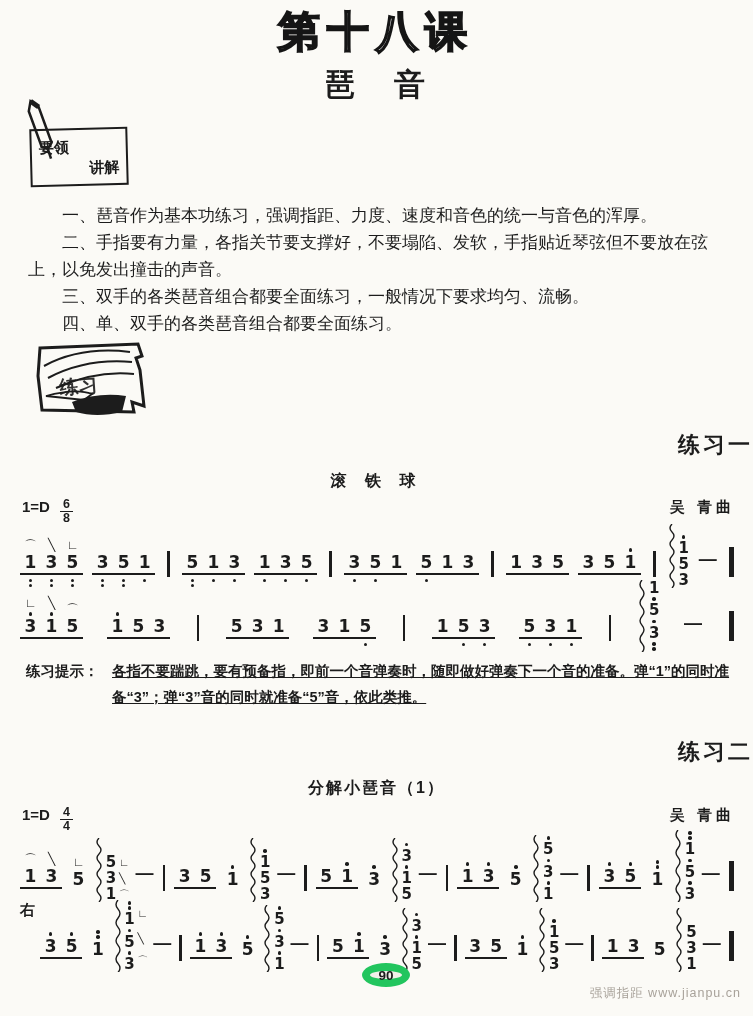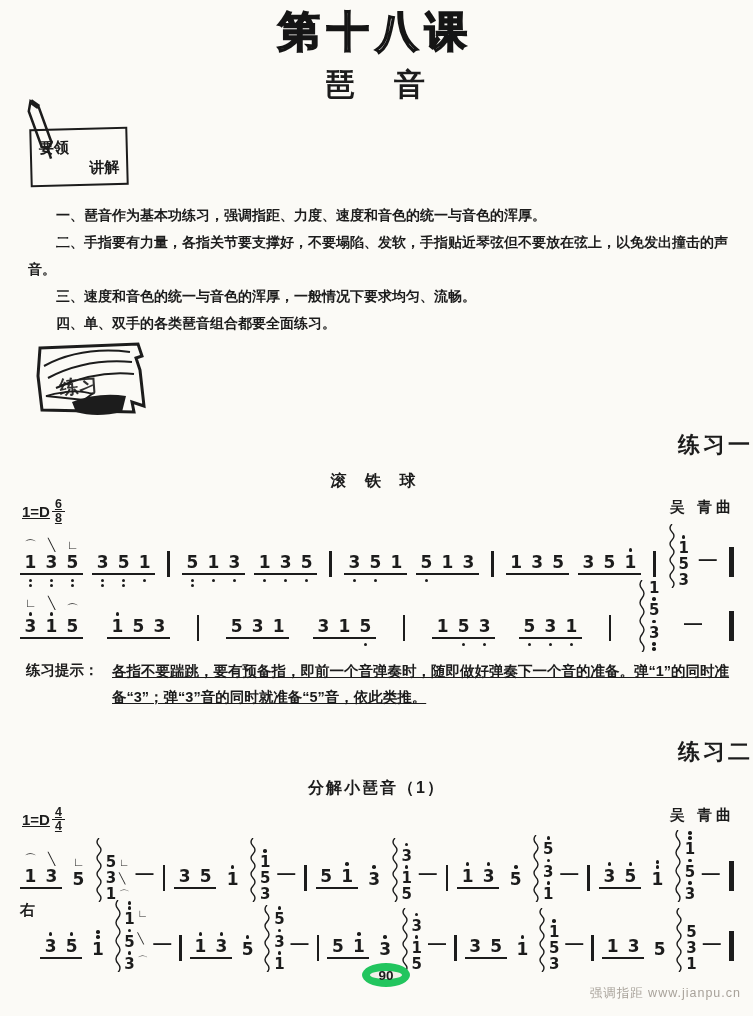--- a/index.html
+++ b/index.html
@@ -15,29 +15,29 @@
   .title-svg{left:0; top:6; width:753px; height:62px;}
   .subtitle{left:0; top:64px; width:753px; text-align:center;
     font-size:31px; font-weight:700; letter-spacing:4px;}
   
   .keybox{left:30px; top:128px; width:98px; height:58px;
     border:2.5px solid var(--ink); transform:rotate(-1.5deg);}
   .keybox .w1{position:absolute; left:7px; top:8px; font-size:15px; font-weight:700;}
   .keybox .w2{position:absolute; right:7px; bottom:6px; font-size:15px; font-weight:700;}
   .pen{position:absolute; left:-14px; top:-34px; width:46px; height:66px;}
   
-  .intro{left:28px; top:202px; width:700px; font-size:14px; font-weight:700; line-height:27px;}
+  .intro{left:28px; top:202px; width:700px; font-size:17px; font-weight:400; line-height:27px;}
   .intro p{text-indent:2em;}
   
   .stamp{left:26px; top:336px; width:128px; height:88px;}
   
   .exhead{left:0; width:753px; text-align:right; font-size:22px; font-weight:700; letter-spacing:3px;}
   .piece{left:0; width:753px; text-align:center; font-size:16px; font-weight:700; letter-spacing:7px;}
   .keyrow{left:22px; right:18px; display:flex; justify-content:space-between; align-items:flex-start;}
-  .keysig{display:flex; align-items:center; gap:0; font-size:15px; font-weight:700;text-decoration:underline;}
+  .keysig{display:flex; gap:8px; font-size:15px; font-weight:700;}
   .meter{display:inline-flex; flex-direction:column; align-items:center; margin-left:2px;}
   .meter b{display:block; font-size:12.5px; line-height:13px; padding:0 3px;}
   .meter b:first-child{border-bottom:1.5px solid var(--ink);}
   .composer{font-size:15px; font-weight:700; letter-spacing:4px;}
   
   .mline{position:absolute; left:20px; right:16px; height:90px;
     display:flex; justify-content:space-between; align-items:flex-end;}
   .grp{display:flex; flex-direction:column;}
   .nrow{display:flex;}
   .nrow.ul{border-bottom:2.2px solid var(--ink); padding-bottom:1px;}
@@ -55,21 +55,21 @@
   .chd{display:flex; align-items:stretch; gap:2px;}
   .wav{width:8px;}
   .wav svg{display:block; width:100%; height:100%;}
   .cstack{display:flex; flex-direction:column; justify-content:flex-end;}
   .crow{display:flex; align-items:center; gap:2px;}
   .ccol{display:flex; flex-direction:column; align-items:center; min-width:12px;}
   .cnm{font-family:"DejaVu Sans",sans-serif; font-weight:700; font-size:15px; line-height:16px;}
   .cf{font-size:10.5px; line-height:11px;}
   
   .tip{left:26px; top:658px; width:710px; display:flex; font-size:14.5px; font-weight:700; line-height:26px;}
-  .tip .lbl{flex:0 0 86px;font-family:Liberation Mono, monospace;}
+  .tip .lbl{flex:0 0 86px;}
   .tip .txt{flex:1;text-decoration:underline;}
   
   .pagenum{left:362px; top:963px; width:48px; height:24px; border:8px solid #22c55e;
     border-radius:50%; display:flex; align-items:center; justify-content:center;
     font-size:13.5px; font-weight:700; background:#f1efe9;}
   .site{right:12px; top:985px; font-size:12.5px; color:var(--gray); letter-spacing:1px;}
 </style>
 </head>
 <body>
 
@@ -84,21 +84,21 @@
     <path d="M14 4 L22 10" stroke="#1c1c1c" stroke-width="5"></path>
     <path d="M30 52 L33 62" stroke="#1c1c1c" stroke-width="2.5"></path>
   </svg>
   <span class="w1">要领</span>
   <span class="w2">讲解</span>
 </div>
 
 <div class="abs intro">
   <p>一、琶音作为基本功练习，强调指距、力度、速度和音色的统一与音色的浑厚。</p>
   <p>二、手指要有力量，各指关节要支撑好，不要塌陷、发软，手指贴近琴弦但不要放在弦上，以免发出撞击的声音。</p>
-  <p>三、速度和音色的统一与音色的浑厚，一般情况下要求均匀、流畅。</p>
+  <p>三、双手的各类琶音组合都要全面练习，一般情况下要求均匀、流畅。</p>
   <p>四、单、双手的各类琶音组合都要全面练习。</p>
 </div>
 
 <svg class="abs stamp" viewBox="0 0 128 88">
   <path d="M14 12 L112 8 L116 20 L110 22 L114 34 L118 70 L106 66 L108 76 L16 74 L12 40 Z" fill="none" stroke="#1c1c1c" stroke-width="3"></path>
   <path d="M18 30 Q55 10 104 16" fill="none" stroke="#1c1c1c" stroke-width="2"></path>
   <path d="M22 42 Q60 22 106 26" fill="none" stroke="#1c1c1c" stroke-width="2"></path>
   <path d="M30 52 Q70 34 108 38" fill="none" stroke="#1c1c1c" stroke-width="2"></path>
   <path d="M20 60 Q50 52 66 58 L58 64 Z" fill="none" stroke="#1c1c1c" stroke-width="1.8"></path>
   <path d="M46 66 Q72 56 100 60 L96 76 Q70 82 50 76 Z" fill="#1c1c1c"></path>

